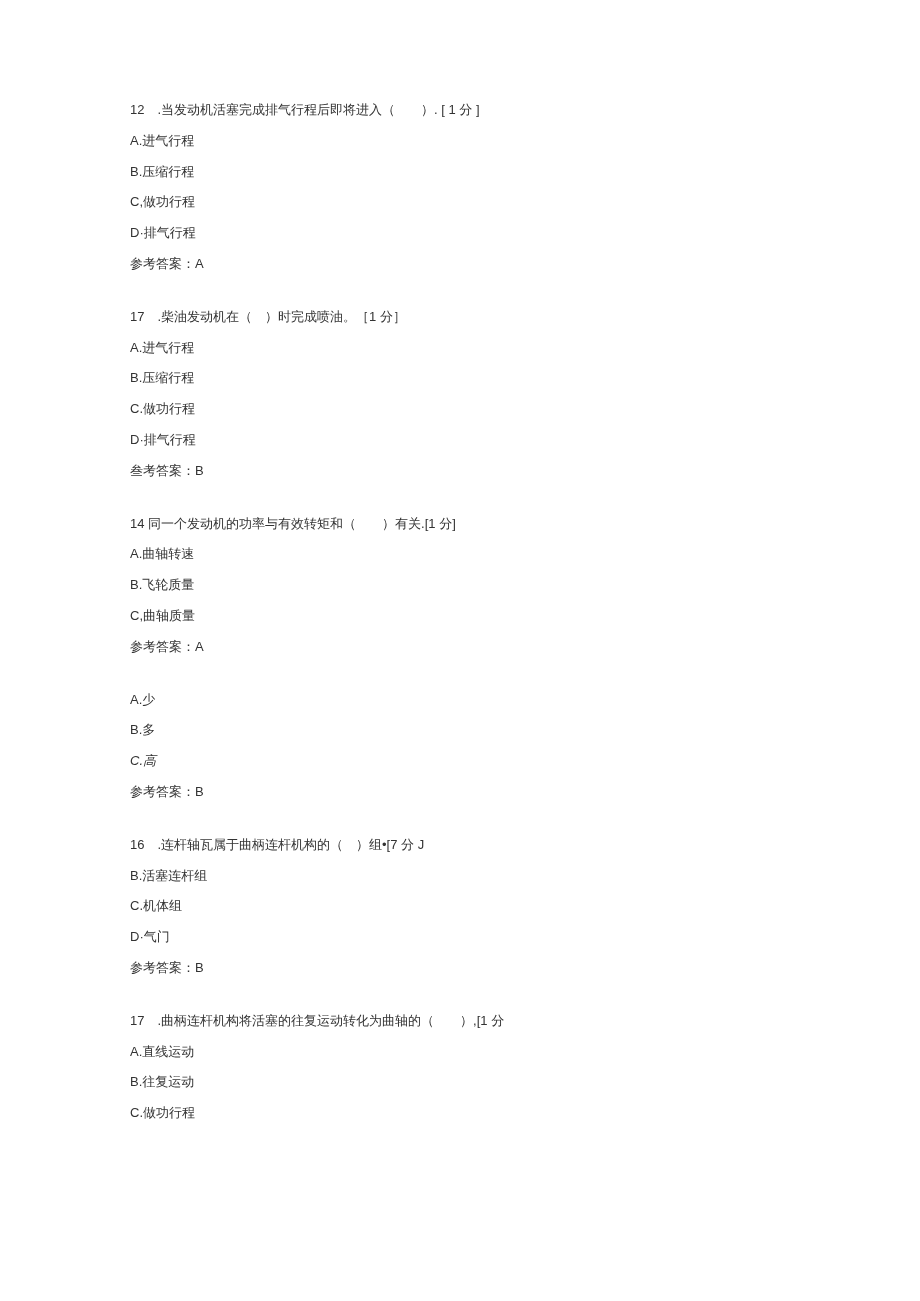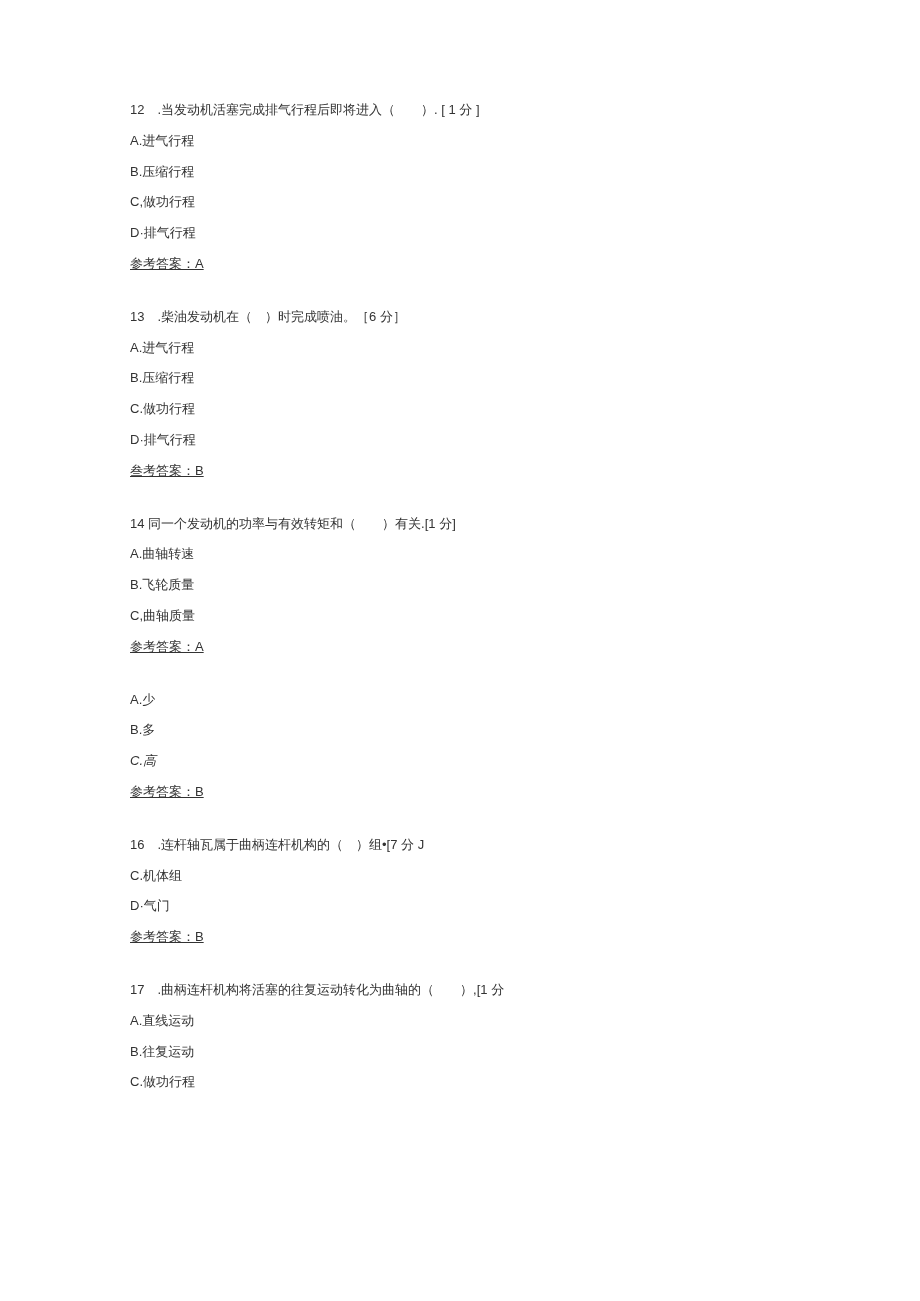--- a/index.html
+++ b/index.html
@@ -20,40 +20,39 @@
       margin-bottom: 32px;
     }
     .question-stem {
       margin-bottom: 10px;
     }
     .option {
       margin-bottom: 10px;
     }
     .answer {
       margin-bottom: 10px;
-      text-decoration: underline;
     }
     .italic {
       font-style: italic;
     }
   </style>
 </head>
 <body>
 
 <div id="content">
     <div class="question-block">
       <div class="question-stem">12　.当发动机活塞完成排气行程后即将进入（　　）. [ 1 分 ]</div>
       <div class="option">A.进气行程</div>
       <div class="option">B.压缩行程</div>
       <div class="option">C,做功行程</div>
       <div class="option">D·排气行程</div>
       <div class="answer">参考答案：A</div>
     </div>
     <div class="question-block">
-      <div class="question-stem">13　.柴油发动机在（　）时完成喷油。［6 分］</div>
+      <div class="question-stem">17　.柴油发动机在（　）时完成喷油。［1 分］</div>
       <div class="option">A.进气行程</div>
       <div class="option">B.压缩行程</div>
       <div class="option">C.做功行程</div>
       <div class="option">D·排气行程</div>
       <div class="answer">叁考答案：B</div>
     </div>
     <div class="question-block">
       <div class="question-stem">14 同一个发动机的功率与有效转矩和（　　）有关.[1 分]</div>
       <div class="option">A.曲轴转速</div>
       <div class="option">B.飞轮质量</div>
@@ -61,20 +60,21 @@
       <div class="answer">参考答案：A</div>
     </div>
     <div class="question-block">
       <div class="option">A.少</div>
       <div class="option">B.多</div>
       <div class="option italic">C.高</div>
       <div class="answer">参考答案：B</div>
     </div>
     <div class="question-block">
       <div class="question-stem">16　.连杆轴瓦属于曲柄连杆机构的（　）组•[7 分 J</div>
+      <div class="option">B.活塞连杆组</div>
       <div class="option">C.机体组</div>
       <div class="option">D·气门</div>
       <div class="answer">参考答案：B</div>
     </div>
     <div class="question-block">
       <div class="question-stem">17　.曲柄连杆机构将活塞的往复运动转化为曲轴的（　　）,[1 分</div>
       <div class="option">A.直线运动</div>
       <div class="option">B.往复运动</div>
       <div class="option">C.做功行程</div>
     </div>

